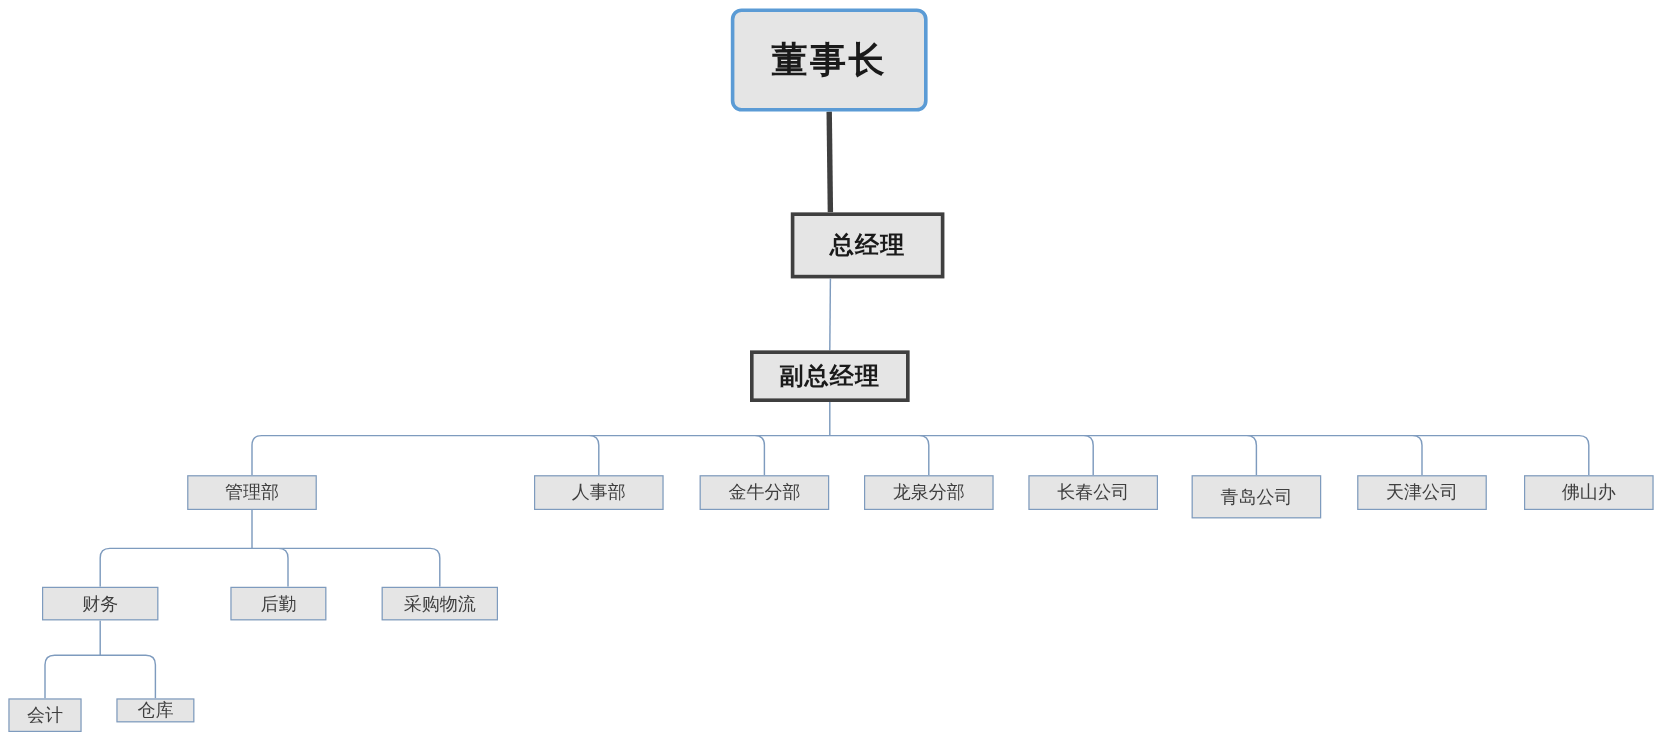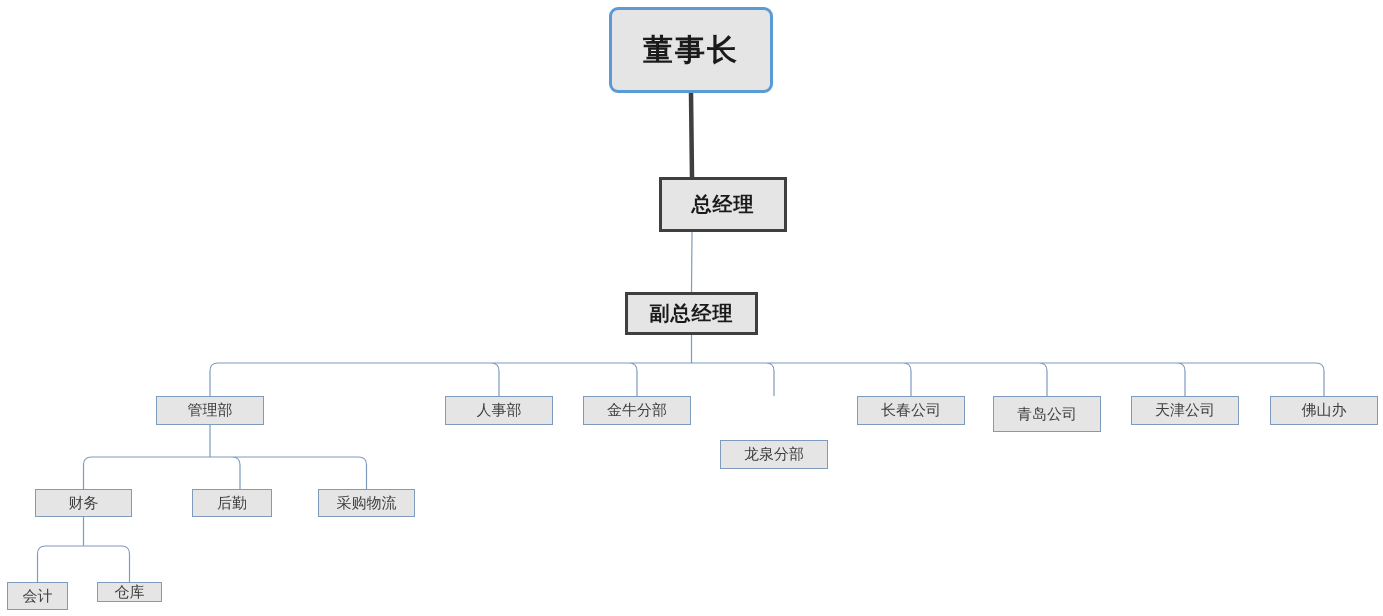--- a/index.html
+++ b/index.html
@@ -77,21 +77,21 @@
       </div>
       <div class="node unit" style="left: 156px; top: 396px; width: 108px; height: 29px; border-color: rgb(126, 155, 190); color: rgb(63, 63, 63);">
         <span>管理部</span>
       </div>
       <div class="node unit" style="left: 445px; top: 396px; width: 108px; height: 29px; border-color: rgb(126, 155, 190); color: rgb(63, 63, 63);">
         <span>人事部</span>
       </div>
       <div class="node unit" style="left: 583px; top: 396px; width: 108px; height: 29px; border-color: rgb(126, 155, 190); color: rgb(63, 63, 63);">
         <span>金牛分部</span>
       </div>
-      <div class="node unit" style="left: 720px; top: 396px; width: 108px; height: 29px; border-color: rgb(126, 155, 190); color: rgb(63, 63, 63); margin-top: 44px;">
+      <div class="node unit" style="left: 720px; top: 396px; width: 108px; height: 29px; border-color: rgb(126, 155, 190); color: rgb(63, 63, 63);">
         <span>龙泉分部</span>
       </div>
       <div class="node unit" style="left: 857px; top: 396px; width: 108px; height: 29px; border-color: rgb(126, 155, 190); color: rgb(63, 63, 63); align-items: center;">
         <span>长春公司</span>
       </div>
       <div class="node unit" style="left: 993px; top: 396px; width: 108px; height: 36px; border-color: rgb(126, 155, 190); color: rgb(63, 63, 63);">
         <span>青岛公司</span>
       </div>
       <div class="node unit" style="left: 1131px; top: 396px; width: 108px; height: 29px; border-color: rgb(126, 155, 190); color: rgb(63, 63, 63);">
         <span>天津公司</span>

